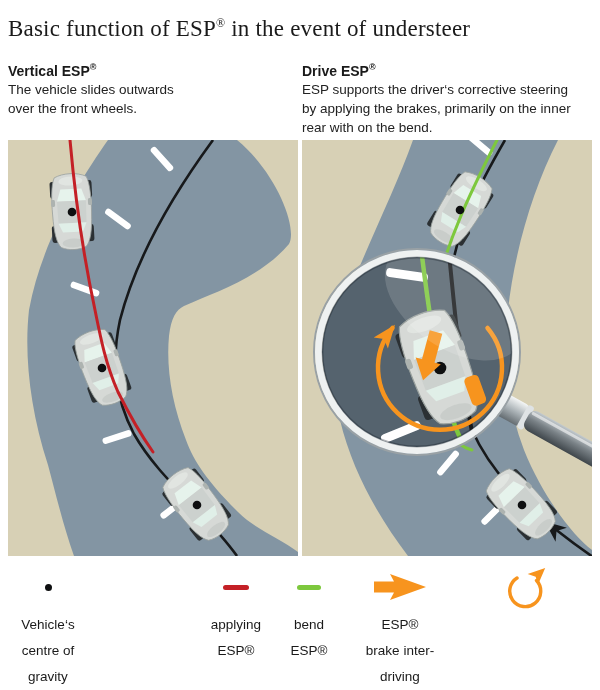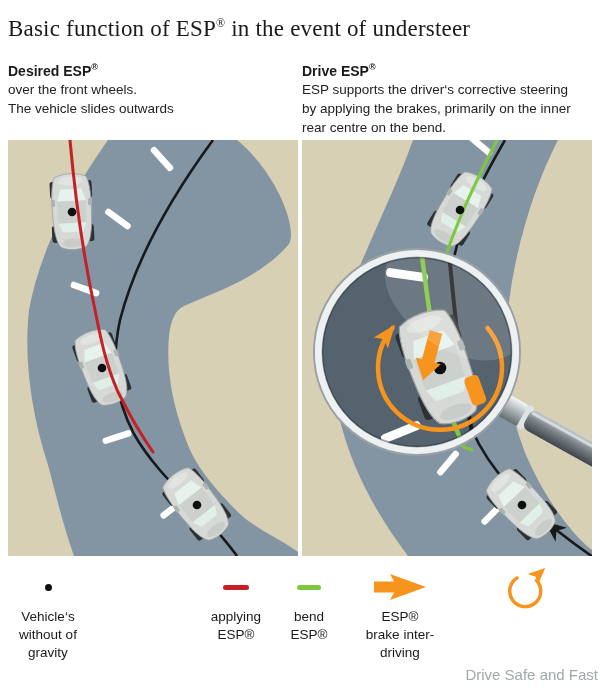--- a/index.html
+++ b/index.html
@@ -16,50 +16,50 @@
   .col-head{position:absolute;top:62px;font-size:14px;font-weight:bold;color:var(--c-text);}
   .col-head sup{font-size:9px;}
   .col-body{position:absolute;top:80px;font-size:13.5px;line-height:19px;color:#222;}
   .left-col{left:8px;} .right-col{left:302px;}
   .panel{position:absolute;top:140px;width:290px;height:416px;}
   #panel-left{left:8px;} #panel-right{left:302px;}
   .legend{position:absolute;left:0;top:566px;width:600px;height:104px;}
   .legend-item{position:absolute;top:0;text-align:center;}
   .legend-icon{height:42px;display:flex;align-items:center;justify-content:center;}
   .legend-label{font-size:13.5px;line-height:18px;color:var(--c-text);}
-  .legend-label span{display:block;}
+  .legend-label span{display:block;margin-top:8px;}
   .dot-swatch{width:7px;height:7px;border-radius:50%;background:#0e0f10;}
   .red-swatch{width:26px;height:5px;border-radius:2.5px;background:var(--c-line_red);}
   .green-swatch{width:24px;height:5px;border-radius:2.5px;background:var(--c-line_green);}
   .watermark{position:absolute;right:2px;top:666px;font-size:15px;color:var(--c-watermark_gray);}
   svg{display:block;}
   .tanfill{fill:var(--c-panel_tan);} .roadfill{fill:var(--c-road);}
   .blackline{stroke:var(--c-line_black);stroke-width:2.6;fill:none;}
   .redline{stroke:var(--c-line_red);stroke-width:3;fill:none;stroke-linecap:round;}
   .greenline{stroke:var(--c-line_green);stroke-width:3;fill:none;stroke-linecap:round;}
   .dash{fill:#ffffff;}
 </style>
 </head>
 <body>
 
 <div id="stage">
 
   <div class="title"><span>Basic function of ESP</span><sup>®</sup><span> in the event of understeer</span></div>
 
-  <div class="col-head left-col"><span>Desired ESP</span><sup>®</sup></div>
+  <div class="col-head left-col"><span>Vertical ESP</span><sup>®</sup></div>
   <div class="col-body left-col">
+    <div>The vehicle slides outwards</div>
     <div>over the front wheels.</div>
-    <div>The vehicle slides outwards</div>
   </div>
 
   <div class="col-head right-col"><span>Drive ESP</span><sup>®</sup></div>
   <div class="col-body right-col">
     <div>ESP supports the driver‘s corrective steering</div>
     <div>by applying the brakes, primarily on the inner</div>
-    <div>rear centre on the bend.</div>
+    <div>rear with on the bend.</div>
   </div>
 
   <div class="panel" id="panel-left">
     <svg width="290" height="416" viewBox="0 0 290 416">
       <defs>
         <g id="car">
           <rect x="-21" y="-31" width="8" height="17" rx="2.5" fill="#2b3033"></rect>
           <rect x="13" y="-31" width="8" height="17" rx="2.5" fill="#2b3033"></rect>
           <rect x="-21" y="13" width="8" height="17" rx="2.5" fill="#2b3033"></rect>
           <rect x="13" y="13" width="8" height="17" rx="2.5" fill="#2b3033"></rect>
@@ -185,21 +185,21 @@
   </div>
 
   <div class="legend">
 
     <div class="legend-item" style="left:13px;width:70px;">
       <div class="legend-icon">
           <div class="dot-swatch"></div>
         </div>
       <div class="legend-label">
           <span>Vehicle‘s</span>
-          <span>without of</span>
+          <span>centre of</span>
           <span>gravity</span>
         </div>
     </div>
 
 
     <div class="legend-item" style="left:206px;width:60px;">
       <div class="legend-icon">
           <div class="red-swatch"></div>
         </div>
       <div class="legend-label">
@@ -235,14 +235,13 @@
       <div class="legend-icon">
         <svg width="42" height="44" viewBox="0 0 42 44">
           <path d="M12,13 A15.5 15.5 0 1 0 31.5,15.5" fill="none" stroke="var(--c-orange)" stroke-width="3.4" stroke-linecap="round"></path>
           <path d="M3,0 L-14,7.5 L-10,0 L-14,-7.5 Z" fill="var(--c-orange)" transform="translate(38,5) rotate(-43)"></path>
         </svg>
       </div>
     </div>
 
   </div>
 
-  <div class="watermark">Drive Safe and Fast</div>
 </div>
 
 </body></html>

